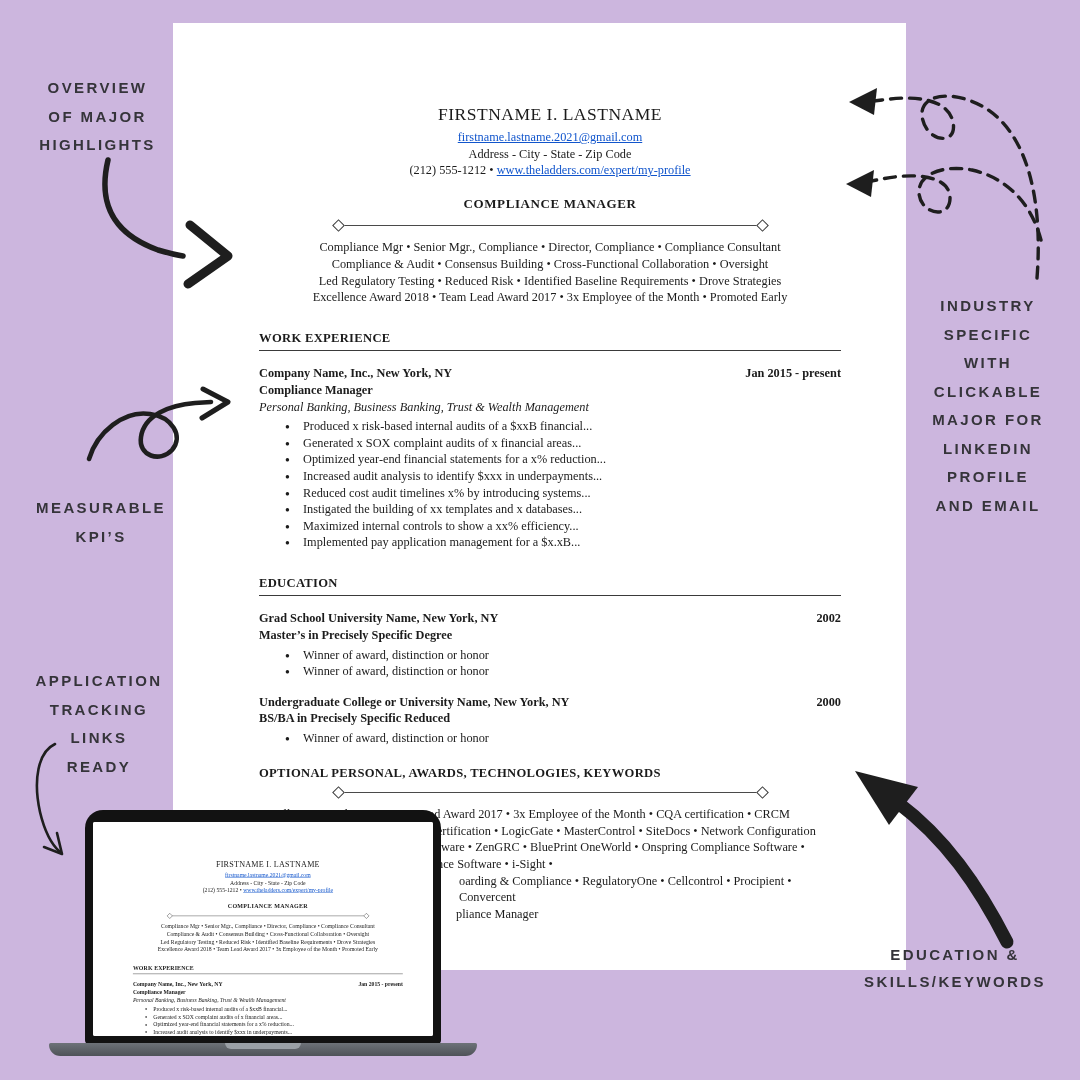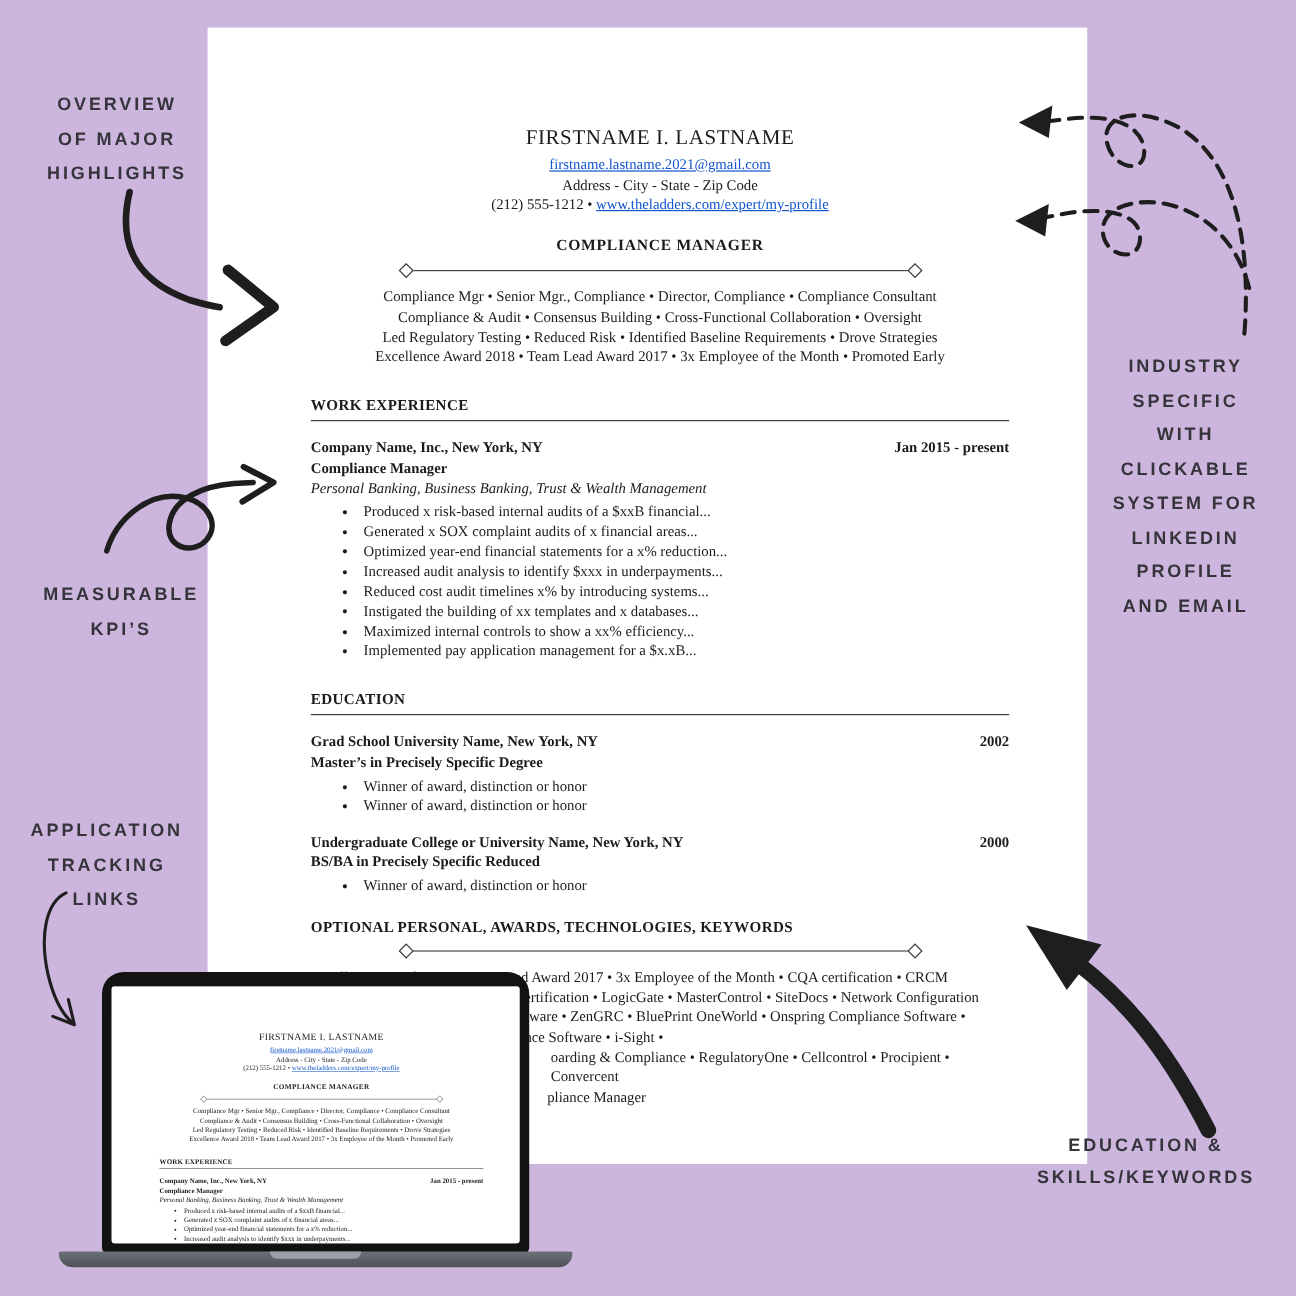--- a/index.html
+++ b/index.html
@@ -40,22 +40,22 @@
   .edu-entry{margin-bottom:6px;}
   .opt-par{margin-top:7px;}
   .opt-par div:nth-child(4){padding-left:178px;}
   .opt-par div:nth-child(5){padding-left:200px;}
   .opt-par div:nth-child(6){padding-left:197px;}
 
   
   .annotation{position:absolute;z-index:2;font-weight:700;color:#35343a;
       letter-spacing:2.4px;text-align:center;font-size:15px;line-height:28.5px;}
   .ann-top-left{left:5px;top:74px;width:185px;}
-  .ann-kpi{left:5px;top:482px;width:192px;}
-  .ann-ats{left:0;top:667px;width:178px;line-height:28.5px;margin-top:12px;}
+  .ann-kpi{left:5px;top:494px;width:192px;}
+  .ann-ats{left:10px;top:667px;width:178px;line-height:28.5px;}
   .ann-right{left:896px;top:292px;width:184px;}
   .ann-bottom-right{left:842px;top:941px;width:226px;line-height:27px;}
 
   
   .laptop{position:absolute;z-index:3;}
   .laptop-bezel{position:absolute;left:85px;top:810px;width:356px;height:234px;background:#121212;
       border-radius:18px 18px 4px 4px;box-sizing:border-box;padding:12px 8px 8px;}
   .laptop-screen{position:relative;width:340px;height:214px;background:#ffffff;overflow:hidden;border-radius:2px;}
   .mini-resume{position:absolute;left:0;top:0;width:733px;height:947px;
       transform:scale(0.4638);transform-origin:0 0;}
@@ -161,28 +161,29 @@
 
 <div class="annotation ann-kpi">
   <div>MEASURABLE</div>
   <div>KPI’S</div>
 </div>
 
 <div class="annotation ann-ats">
   <div>APPLICATION</div>
   <div>TRACKING</div>
   <div>LINKS</div>
+  <div>READY</div>
 </div>
 
 <div class="annotation ann-right">
   <div>INDUSTRY</div>
   <div>SPECIFIC</div>
   <div>WITH</div>
   <div>CLICKABLE</div>
-  <div>SYSTEM FOR</div>
+  <div>MAJOR FOR</div>
   <div>LINKEDIN</div>
   <div>PROFILE</div>
   <div>AND EMAIL</div>
 </div>
 
 <div class="annotation ann-bottom-right">
   <div>EDUCATION &amp;</div>
   <div>SKILLS/KEYWORDS</div>
 </div>
 

